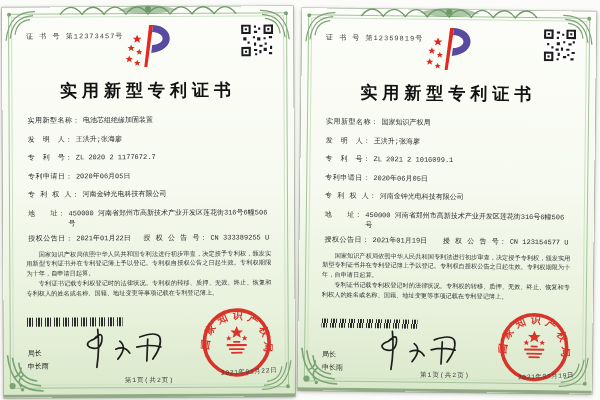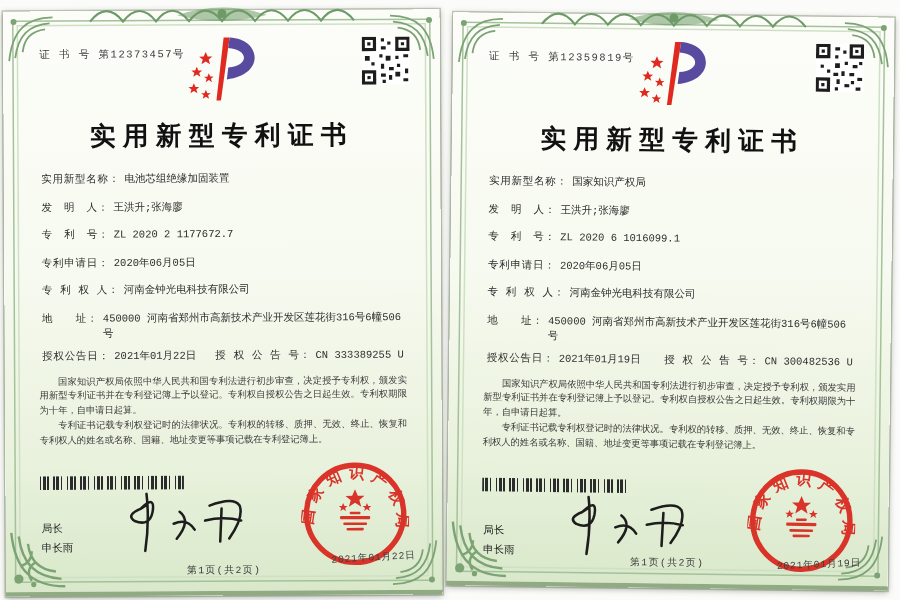--- a/index.html
+++ b/index.html
@@ -329,21 +329,21 @@
       <div class="frow">
         <span class="flabel">实用新型名称：</span>
         <span class="fvalue">国家知识产权局</span>
       </div>
       <div class="frow">
         <span class="flabel">发　明　人：</span>
         <span class="fvalue">王洪升;张海廖</span>
       </div>
       <div class="frow">
         <span class="flabel">专　利　号：</span>
-        <span class="fvalue">ZL 2020 6 1016099.1</span>
+        <span class="fvalue">ZL 2021 2 1016099.1</span>
       </div>
       <div class="frow">
         <span class="flabel">专利申请日：</span>
         <span class="fvalue">2020年06月05日</span>
       </div>
       <div class="frow">
         <span class="flabel">专 利 权 人：</span>
         <span class="fvalue">河南金钟光电科技有限公司</span>
       </div>
       <div class="frow addr">
@@ -351,21 +351,21 @@
         <span class="fvalue">450000 河南省郑州市高新技术产业开发区莲花街316号6幢506号</span>
       </div>
     </div>
     <div class="grant-row">
       <span class="grant-item">
         <span class="flabel">授权公告日：</span>
         <span class="fvalue">2021年01月19日</span>
       </span>
       <span class="grant-item">
         <span class="flabel">授 权 公 告 号：</span>
-        <span class="fvalue">CN 300482536 U</span>
+        <span class="fvalue">CN 123154577 U</span>
       </span>
     </div>
 
     <div class="paras">
       <p class="para">国家知识产权局依照中华人民共和国专利法进行初步审查，决定授予专利权，颁发实用新型专利证书并在专利登记簿上予以登记。专利权自授权公告之日起生效。专利权期限为十年，自申请日起算。</p>
       <p class="para">专利证书记载专利权登记时的法律状况。专利权的转移、质押、无效、终止、恢复和专利权人的姓名或名称、国籍、地址变更等事项记载在专利登记簿上。</p>
     </div>
 
     <div class="barcode"></div>
     <div class="director">

